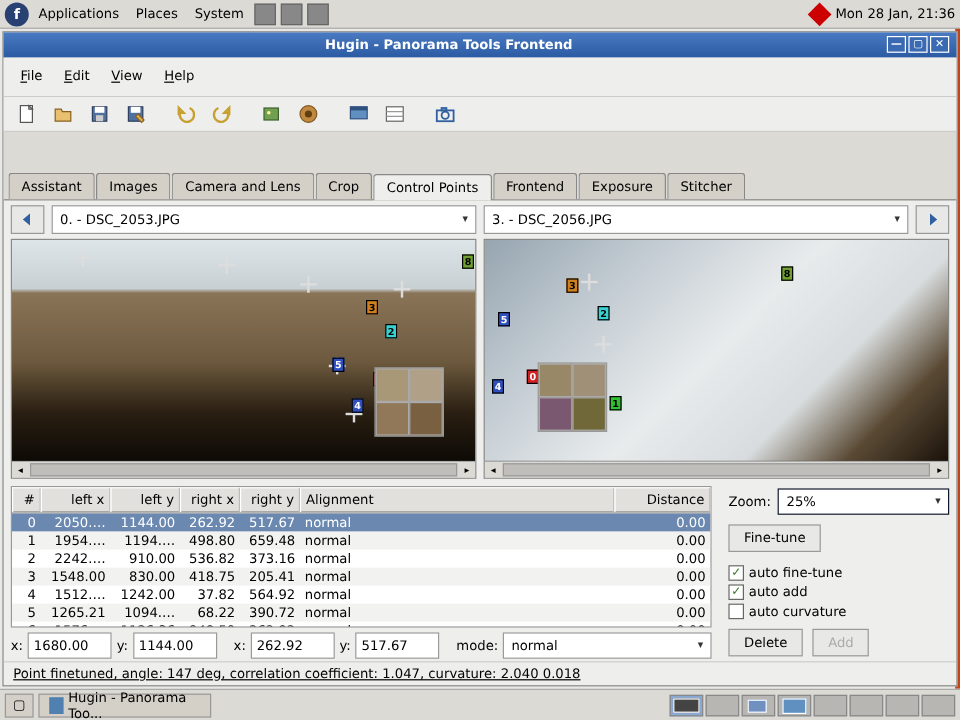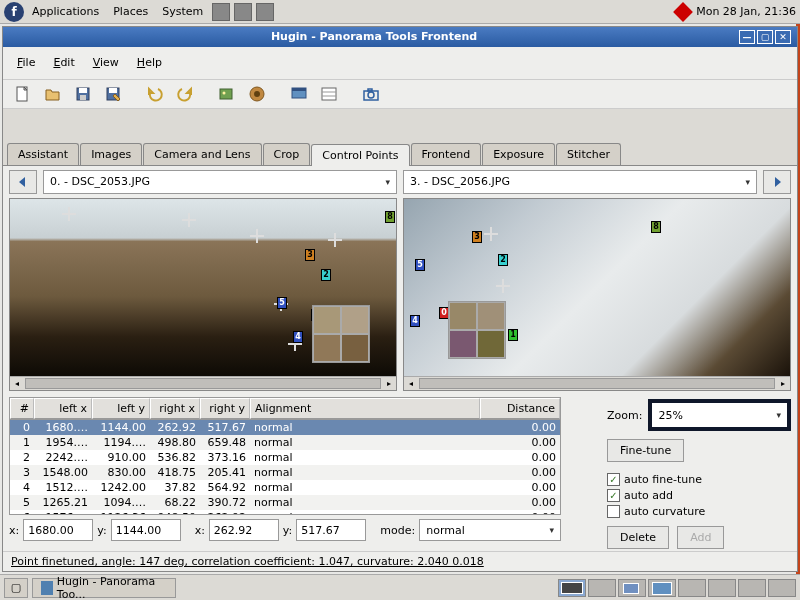--- a/index.html
+++ b/index.html
@@ -67,23 +67,23 @@
 .cp-table-wrap { flex:1; display:flex; flex-direction:column; }
 .cp-table { border:1px solid #999; background:#fff; height: 118px; overflow:hidden; }
 .cp-head { display:flex; background:#e8e8e6; border-bottom:1px solid #999; }
 .cp-head div { padding:3px 4px; border-right:1px solid #bbb; border-top:1px solid #fff; border-left:1px solid #fff; border-bottom:1px solid #999; background:#e2e0dc; cursor:pointer; }
 .cp-body-row { display:flex; }
 .cp-body-row:nth-child(even){ background:#f2f2f0; }
 .cp-body-row.sel { background:#6a88b0; color:#fff; }
 .cp-body-row div { padding:1px 4px; overflow:hidden; white-space:nowrap; }
 .c-num{width:24px;text-align:right;} .c-lx{width:58px;text-align:right;} .c-ly{width:58px;text-align:right;} .c-rx{width:50px;text-align:right;} .c-ry{width:50px;text-align:right;} .c-al{flex:1;} .c-dist{width:80px;text-align:right;}
 
-.side-panel { width: 190px; padding: 2px 0 0 6px; margin-left: 32px; }
+.side-panel { width: 190px; padding: 2px 0 0 6px; }
 .zoom-row { display:flex; align-items:center; gap:6px; margin-bottom:8px; }
-.zoom-combo { flex:1; height:32px; border:4px solid #0f172a; background:#fff; display:flex; align-items:center; padding:0 6px; justify-content:space-between; cursor:pointer; }
+.zoom-combo { flex:1; height:22px; border:1px solid #0f172a; background:#fff; display:flex; align-items:center; padding:0 6px; justify-content:space-between; cursor:pointer; }
 .btn { padding:4px 12px; border:1px solid #999; background:#e8e8e6; cursor:pointer; display:inline-block; }
 .btn.disabled { color:#aaa; cursor:default; }
 .check-row { display:flex; align-items:center; gap:4px; margin:3px 0; }
 .check { width:13px; height:13px; border:1px solid #666; background:#fff; display:flex; align-items:center; justify-content:center; font-size:10px; color:#3a7a2a; }
 .btn-row { display:flex; gap:8px; margin-top:8px; }
 
 .coord-row { display:flex; align-items:center; gap:4px; margin-top:4px; }
 .coord-input { width:70px; height:22px; border:1px solid #999; background:#fff; padding:0 4px; }
 .mode-combo { flex:1; height:22px; border:1px solid #999; background:#fff; display:flex; align-items:center; padding:0 6px; justify-content:space-between; cursor:pointer; }
 
@@ -307,21 +307,21 @@
             <div class="c-lx">left x</div>
             <div class="c-ly">left y</div>
             <div class="c-rx">right x</div>
             <div class="c-ry">right y</div>
             <div class="c-al">Alignment</div>
             <div class="c-dist">Distance</div>
           </div>
           <div id="cp-body">
               <div class="cp-body-row sel">
                 <div class="c-num">0</div>
-                <div class="c-lx">1680.…</div>
+                <div class="c-lx">2050.…</div>
                 <div class="c-ly">1144.00</div>
                 <div class="c-rx">262.92</div>
                 <div class="c-ry">517.67</div>
                 <div class="c-al">normal</div>
                 <div class="c-dist">0.00</div>
               </div>
               <div class="cp-body-row">
                 <div class="c-num">1</div>
                 <div class="c-lx">1954.…</div>
                 <div class="c-ly">1194.…</div>

